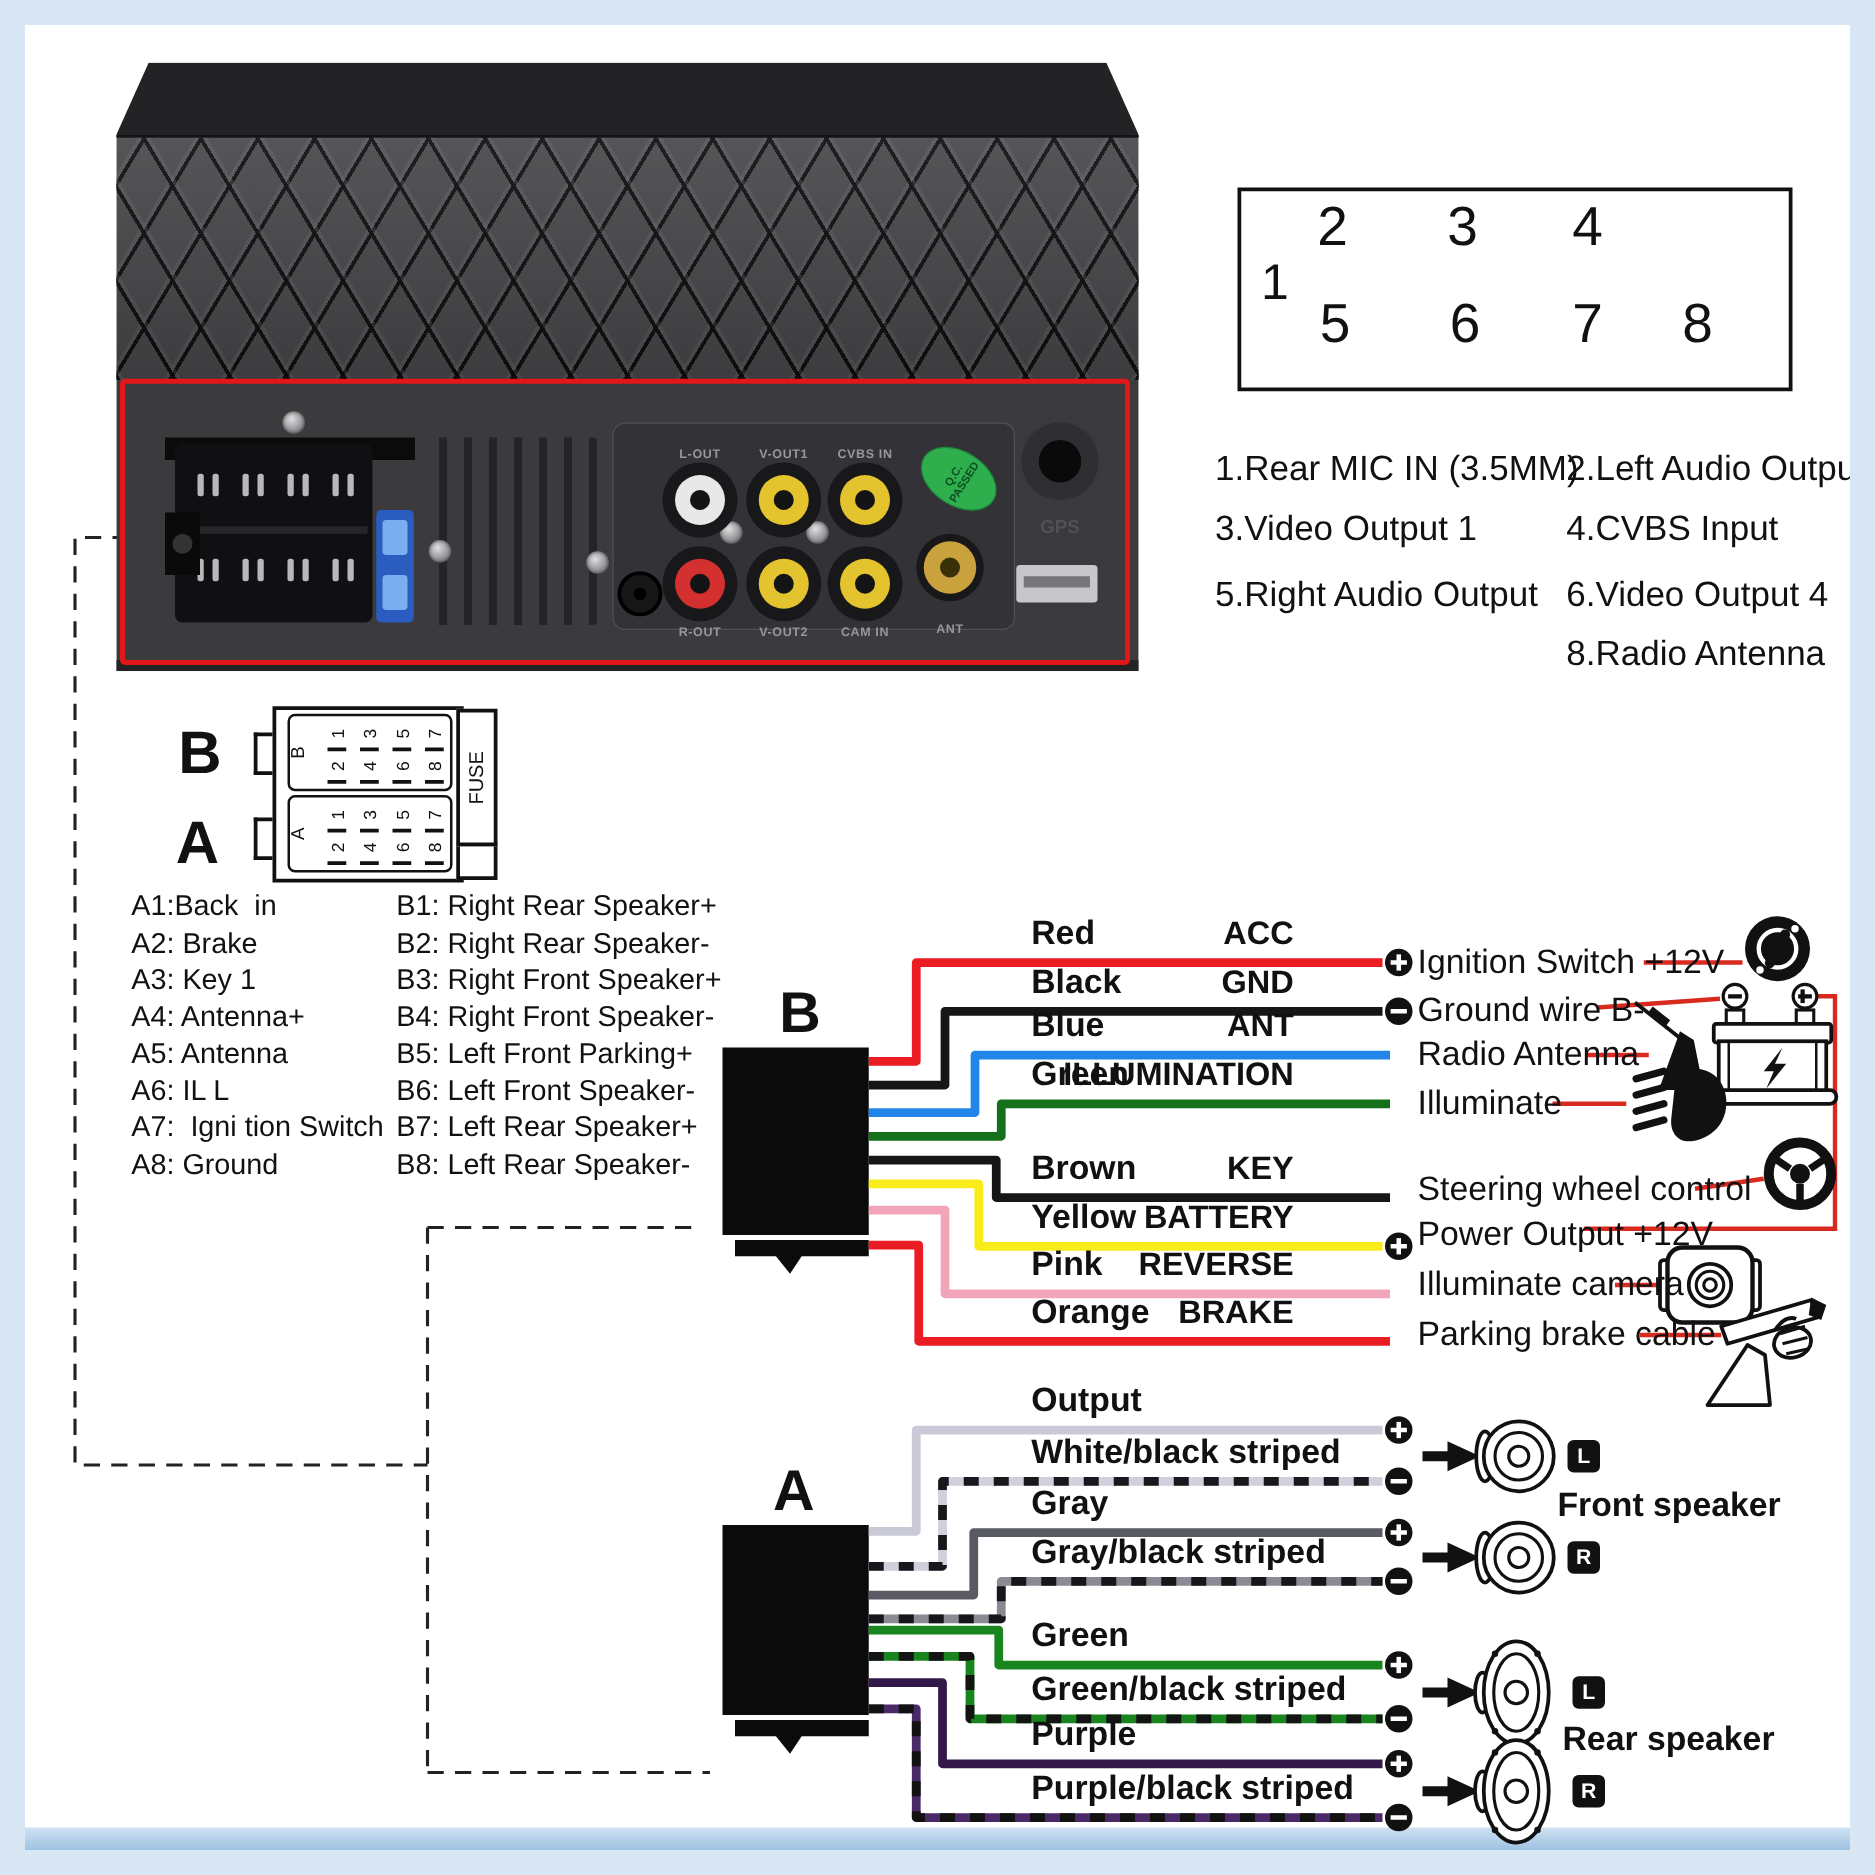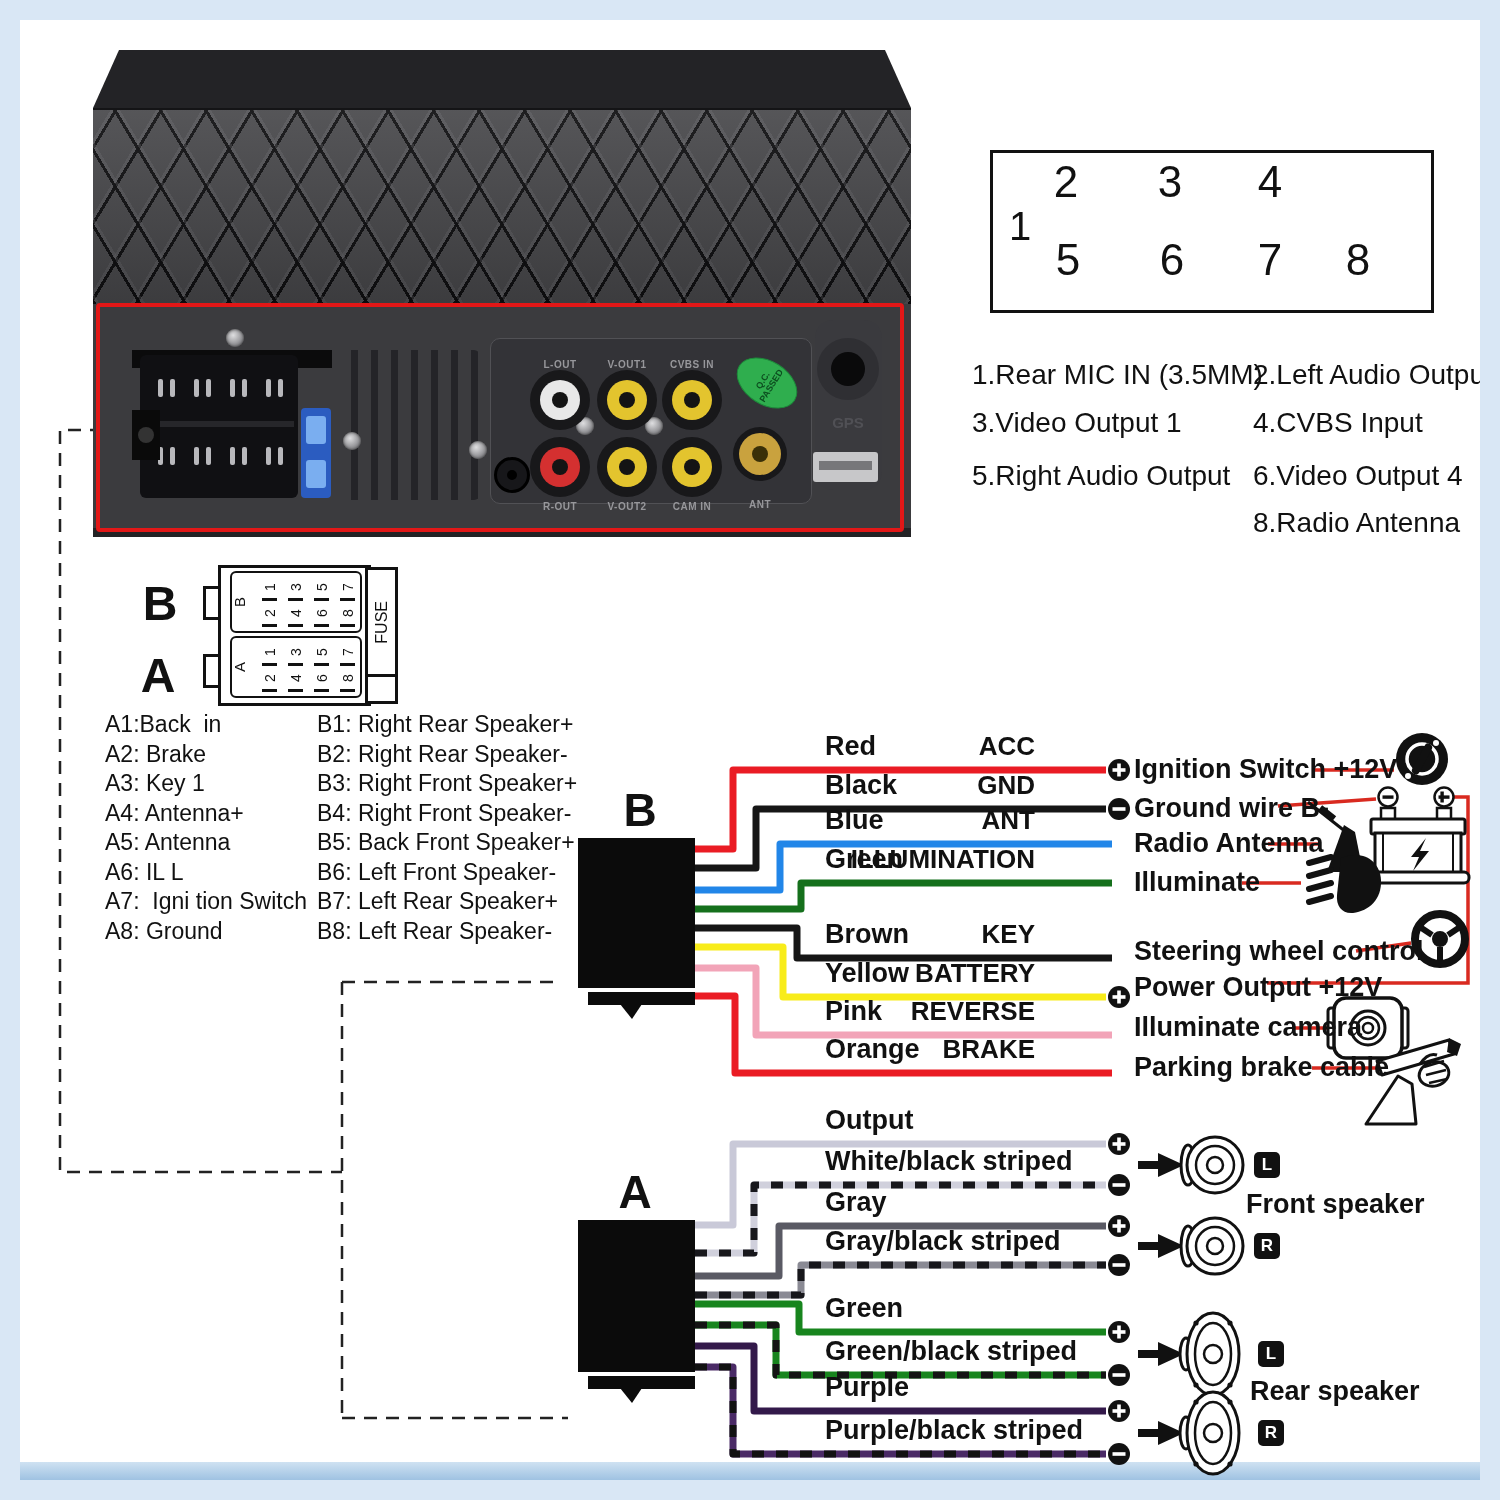--- a/index.html
+++ b/index.html
@@ -11,21 +11,21 @@
   .vc{transform:translateY(-50%);}
   .cc{transform:translate(-50%,-50%);}
   .leg{font-size:28px;}
   .pin{font-size:23px;}
   .num{font-size:44px;}
   .num1{font-size:40px;}
   .big{font-size:48px;font-weight:bold;}
   .hlabel{font-size:46px;font-weight:bold;}
   .wcl{font-size:27px;font-weight:bold;}
   .sig{font-size:26px;font-weight:bold;right:445px;text-align:right;}
-  .tgt{font-size:27px;font-weight:700;}
+  .tgt{font-size:27px;font-weight:400;}
   .spk{font-size:27px;font-weight:600;}
   .badge{position:absolute;width:26px;height:26px;background:#111;border-radius:5px;color:#fff;
          font-size:17px;font-weight:bold;display:flex;align-items:center;justify-content:center;}
   
   #radio{left:73px;top:30px;width:818px;height:487px;
          clip-path:polygon(26px 0,792px 0,818px 58px,818px 100%,0 100%,0 58px);}
   #radio .topband{left:0;top:0;width:818px;height:58px;background:#232326;border-bottom:2px solid #141416;}
   #radio .diamonds{left:0;top:58px;width:818px;height:196px;background-color:#49494c;
      background-image:
        linear-gradient(180deg,rgba(255,255,255,.07),rgba(0,0,0,.18)),
@@ -521,21 +521,21 @@
   <span class="t pin z3" style="left:85px;top:751px">A3: Key 1</span>
   <span class="t pin z3" style="left:85px;top:781px">A4: Antenna+</span>
   <span class="t pin z3" style="left:85px;top:810px">A5: Antenna</span>
   <span class="t pin z3" style="left:85px;top:840px">A6: IL L</span>
   <span class="t pin z3" style="left:85px;top:869px">A7:  Igni tion Switch</span>
   <span class="t pin z3" style="left:85px;top:899px">A8: Ground</span>
   <span class="t pin z3" style="left:297px;top:692px">B1: Right Rear Speaker+</span>
   <span class="t pin z3" style="left:297px;top:722px">B2: Right Rear Speaker-</span>
   <span class="t pin z3" style="left:297px;top:751px">B3: Right Front Speaker+</span>
   <span class="t pin z3" style="left:297px;top:781px">B4: Right Front Speaker-</span>
-  <span class="t pin z3" style="left:297px;top:810px">B5: Back Front Speaker+</span>
+  <span class="t pin z3" style="left:297px;top:810px">B5: Left Front Parking+</span>
   <span class="t pin z3" style="left:297px;top:840px">B6: Left Front Speaker-</span>
   <span class="t pin z3" style="left:297px;top:869px">B7: Left Rear Speaker+</span>
   <span class="t pin z3" style="left:297px;top:899px">B8: Left Rear Speaker-</span>
 
   <span class="t hlabel cc z3" style="left:620px;top:790px">B</span>
   <span class="t wcl z3" style="left:805px;top:712px">Red</span>
   <span class="t wcl z3" style="left:805px;top:751px">Black</span>
   <span class="t wcl z3" style="left:805px;top:786px">Blue</span>
   <span class="t wcl z3" style="left:805px;top:825px">Green</span>
   <span class="t wcl z3" style="left:805px;top:900px">Brown</span>

